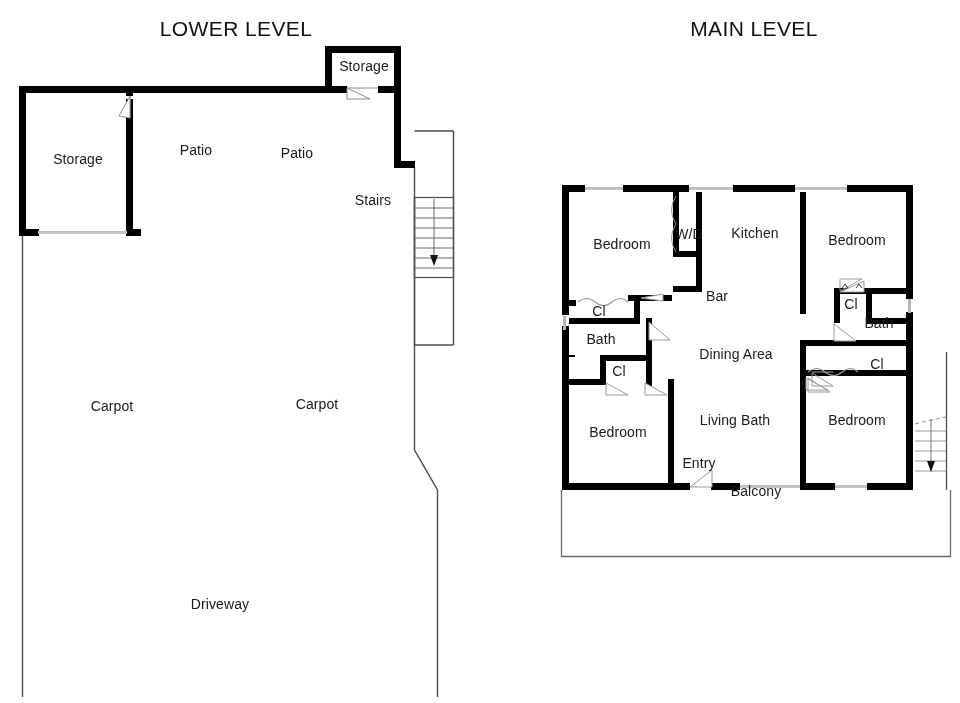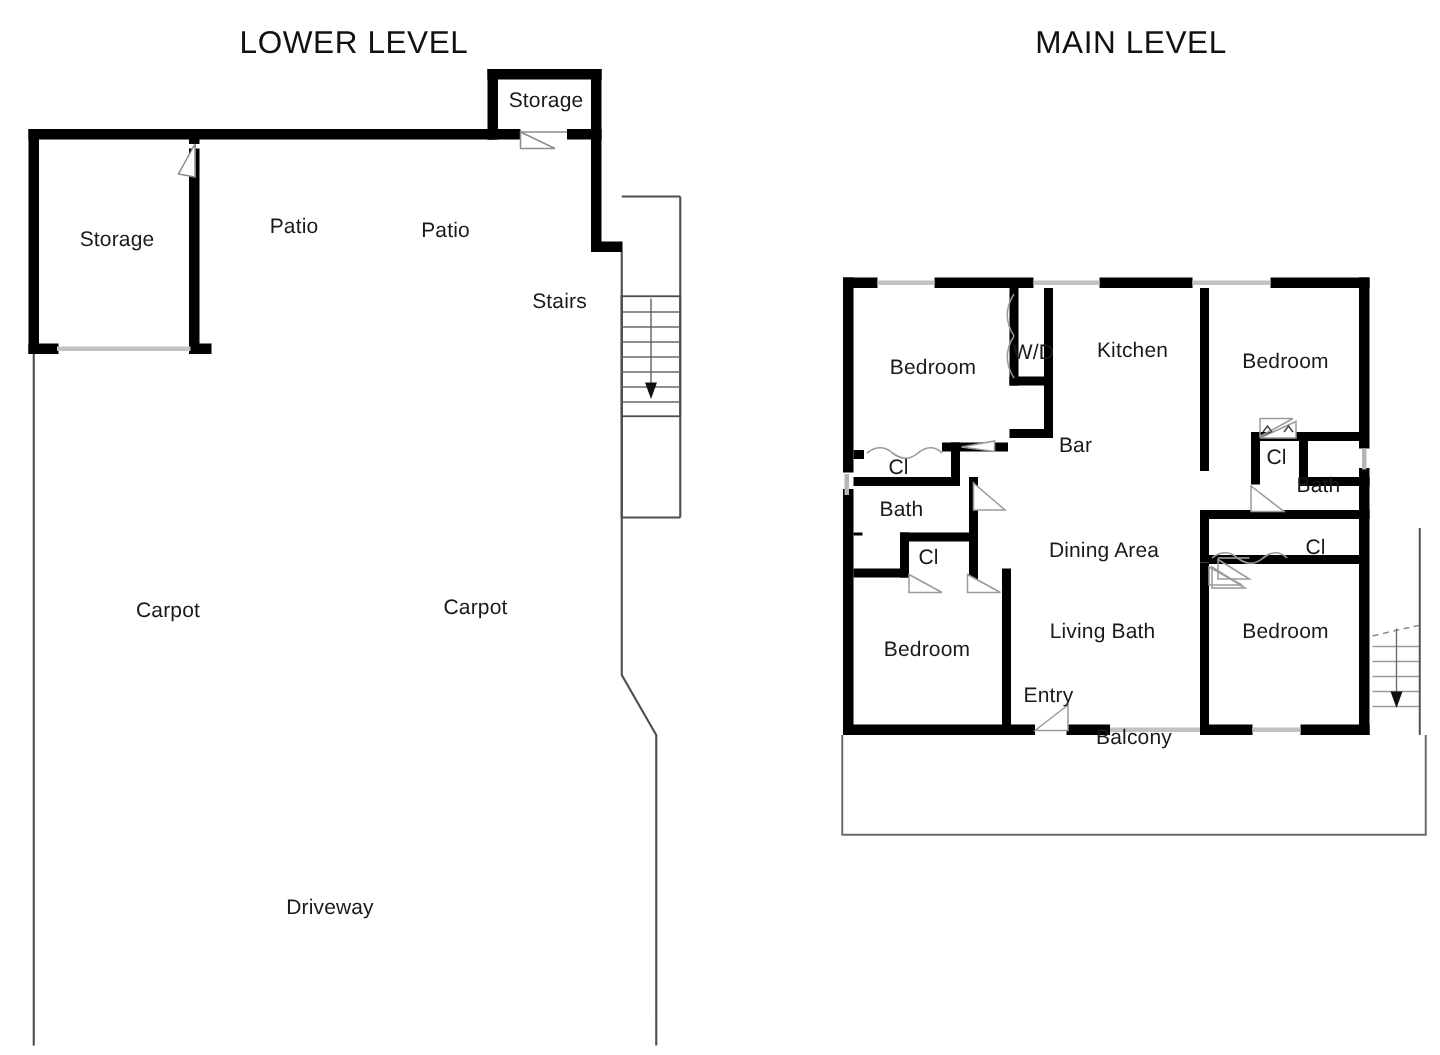--- a/index.html
+++ b/index.html
@@ -262,21 +262,21 @@
 
   <div class="room-label" style="left:622px; top:244px;">Bedroom</div>
   <div class="room-label" style="left:689px; top:234px;">W/D</div>
   <div class="room-label" style="left:755px; top:233px;text-align:right;">Kitchen</div>
   <div class="room-label" style="left:857px; top:240px;">Bedroom</div>
   <div class="room-label" style="left:599px; top:311px;">Cl</div>
   <div class="room-label" style="left:717px; top:296px;">Bar</div>
   <div class="room-label" style="left:851px; top:304px;">Cl</div>
   <div class="room-label" style="left:601px; top:339px;">Bath</div>
   <div class="room-label" style="left:879px; top:323px;">Bath</div>
-  <div class="room-label" style="left:736px; top:366px;">Dining Area</div>
+  <div class="room-label" style="left:736px; top:354px;">Dining Area</div>
   <div class="room-label" style="left:619px; top:371px;">Cl</div>
   <div class="room-label" style="left:877px; top:364px;">Cl</div>
   <div class="room-label" style="left:735px; top:420px;">Living Bath</div>
   <div class="room-label" style="left:618px; top:432px;">Bedroom</div>
   <div class="room-label" style="left:857px; top:420px;">Bedroom</div>
   <div class="room-label" style="left:699px; top:463px;">Entry</div>
   <div class="room-label" style="left:756px; top:491px;">Balcony</div>
 
 </div>
 

